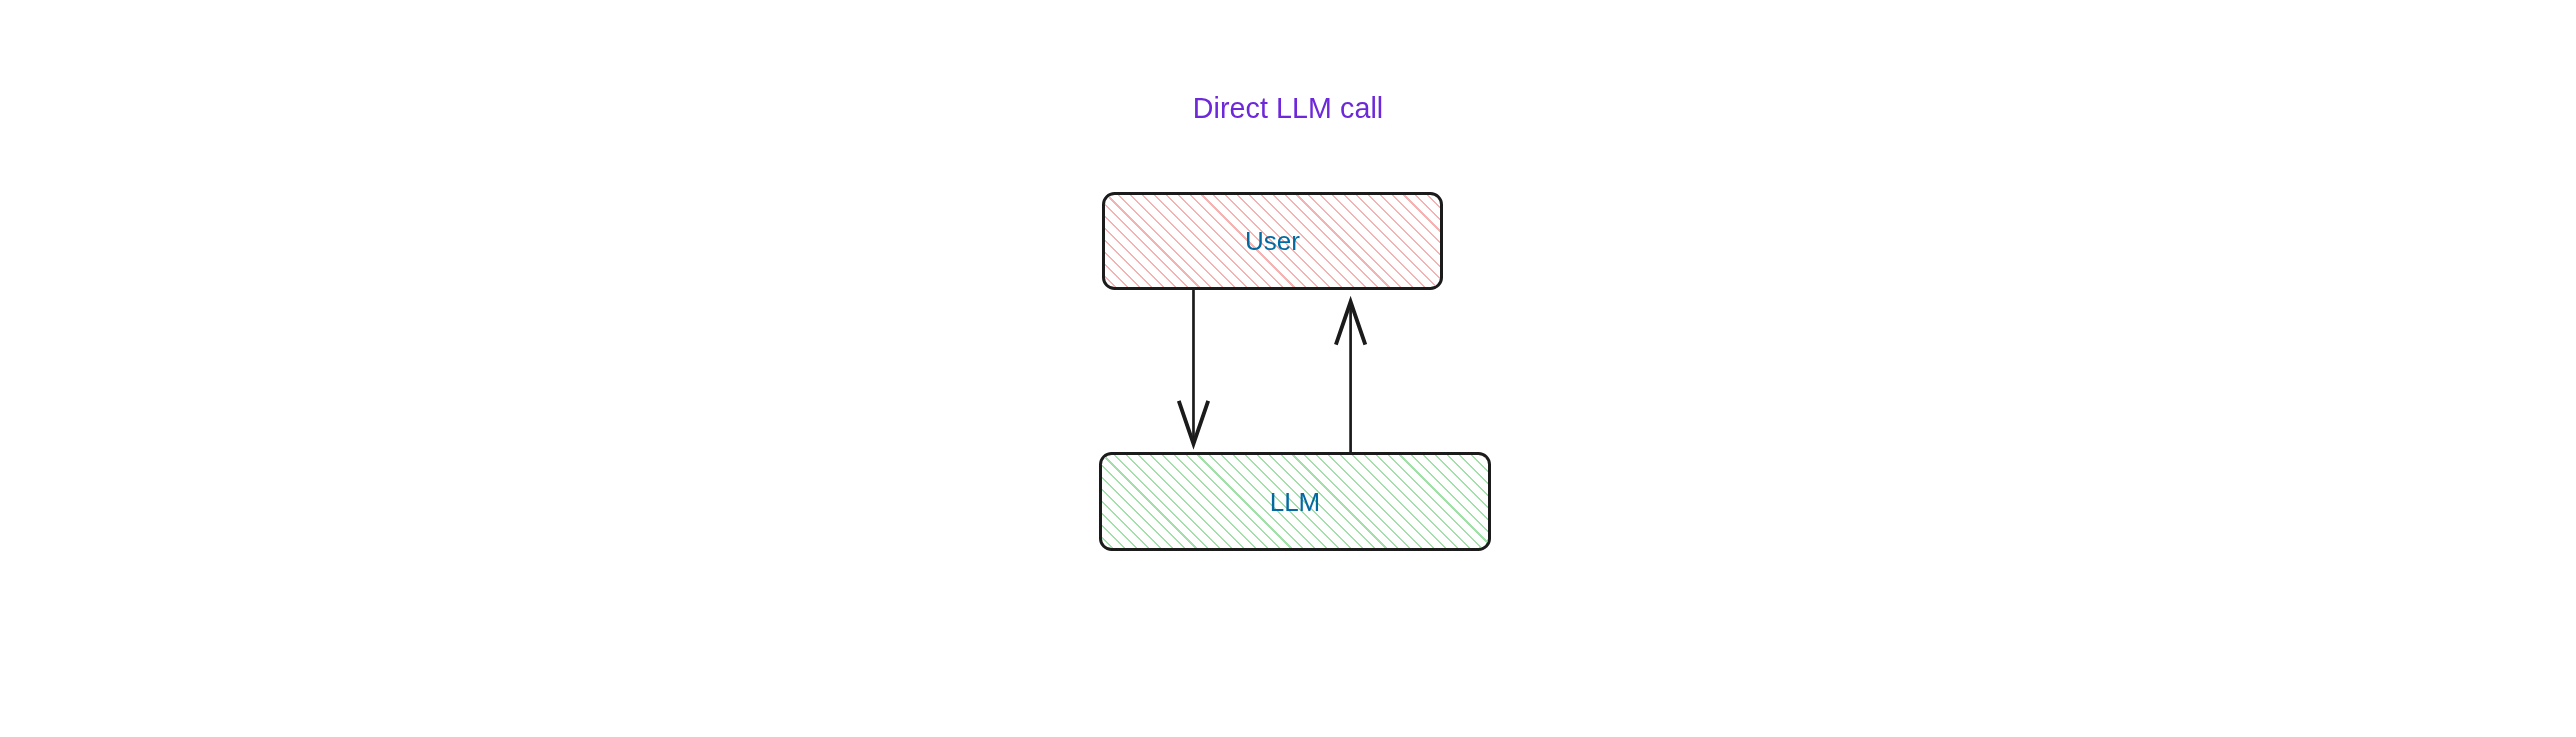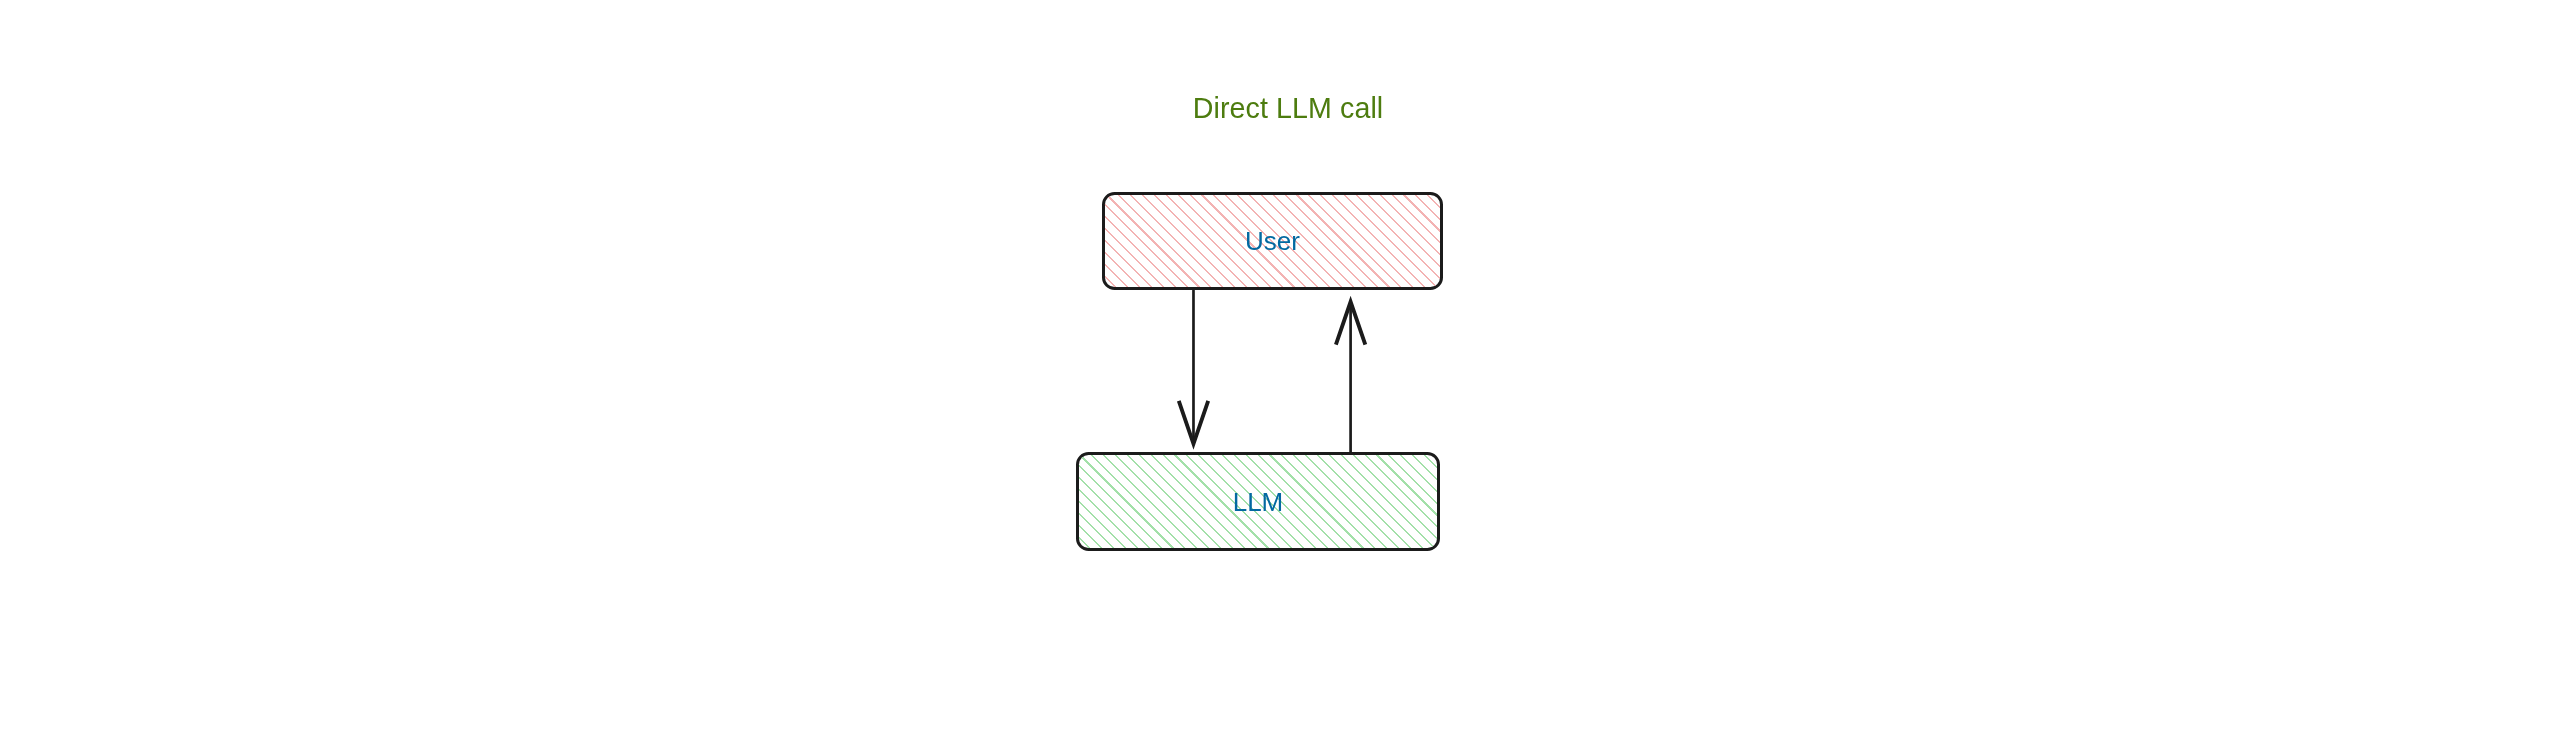--- a/index.html
+++ b/index.html
@@ -22,21 +22,21 @@
 
   
   .diagram-title {
     position: absolute;
     left: 0;
     right: 0;
     top: 91px;
     text-align: center;
     font-size: 28.6px;
     line-height: 34px;
-    color: #4d7c0f;
+    color: #6d28d9;
     letter-spacing: 0.1px;
     white-space: nowrap;
   }
 
   
   .node {
     position: absolute;
     box-sizing: border-box;
     border: 3.4px solid #1b1b1b;
     border-radius: 12.6px;
@@ -74,23 +74,23 @@
     background-image: repeating-linear-gradient(
       45deg,
       rgba(0,0,0,0) 0px,
       rgba(0,0,0,0) 6.9px,
       #f3b3b3 6.9px,
       #f3b3b3 8.4px
     );
   }
 
   #node-llm {
-    left: 1076px;
+    left: 1099px;
     top: 452px;
-    width: 364px;
+    width: 392px;
     height: 99px;
   }
   #node-llm::before {
     background-image: repeating-linear-gradient(
       45deg,
       rgba(0,0,0,0) 0px,
       rgba(0,0,0,0) 6.9px,
       #a3e0a9 6.9px,
       #a3e0a9 8.4px
     );

